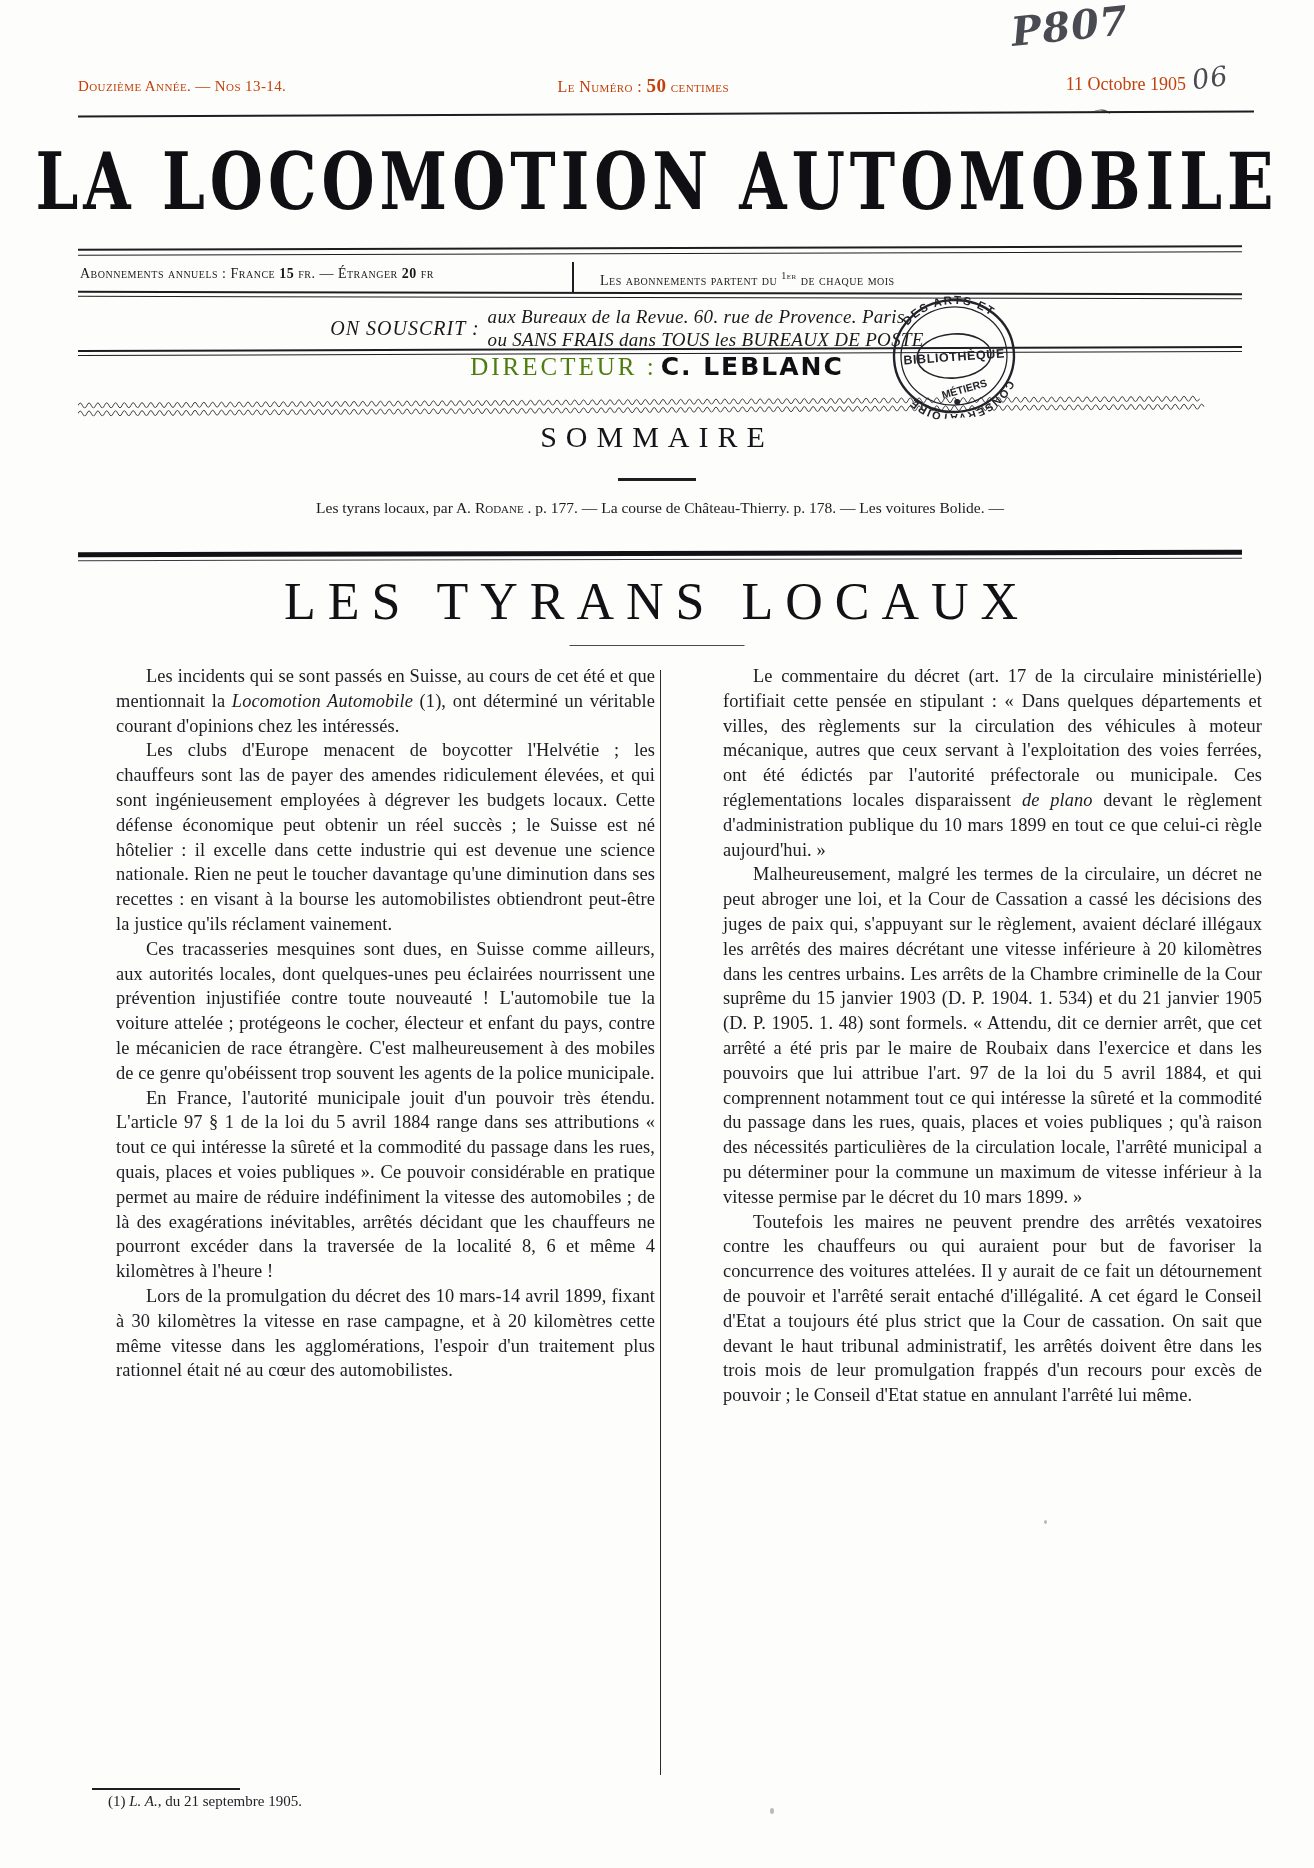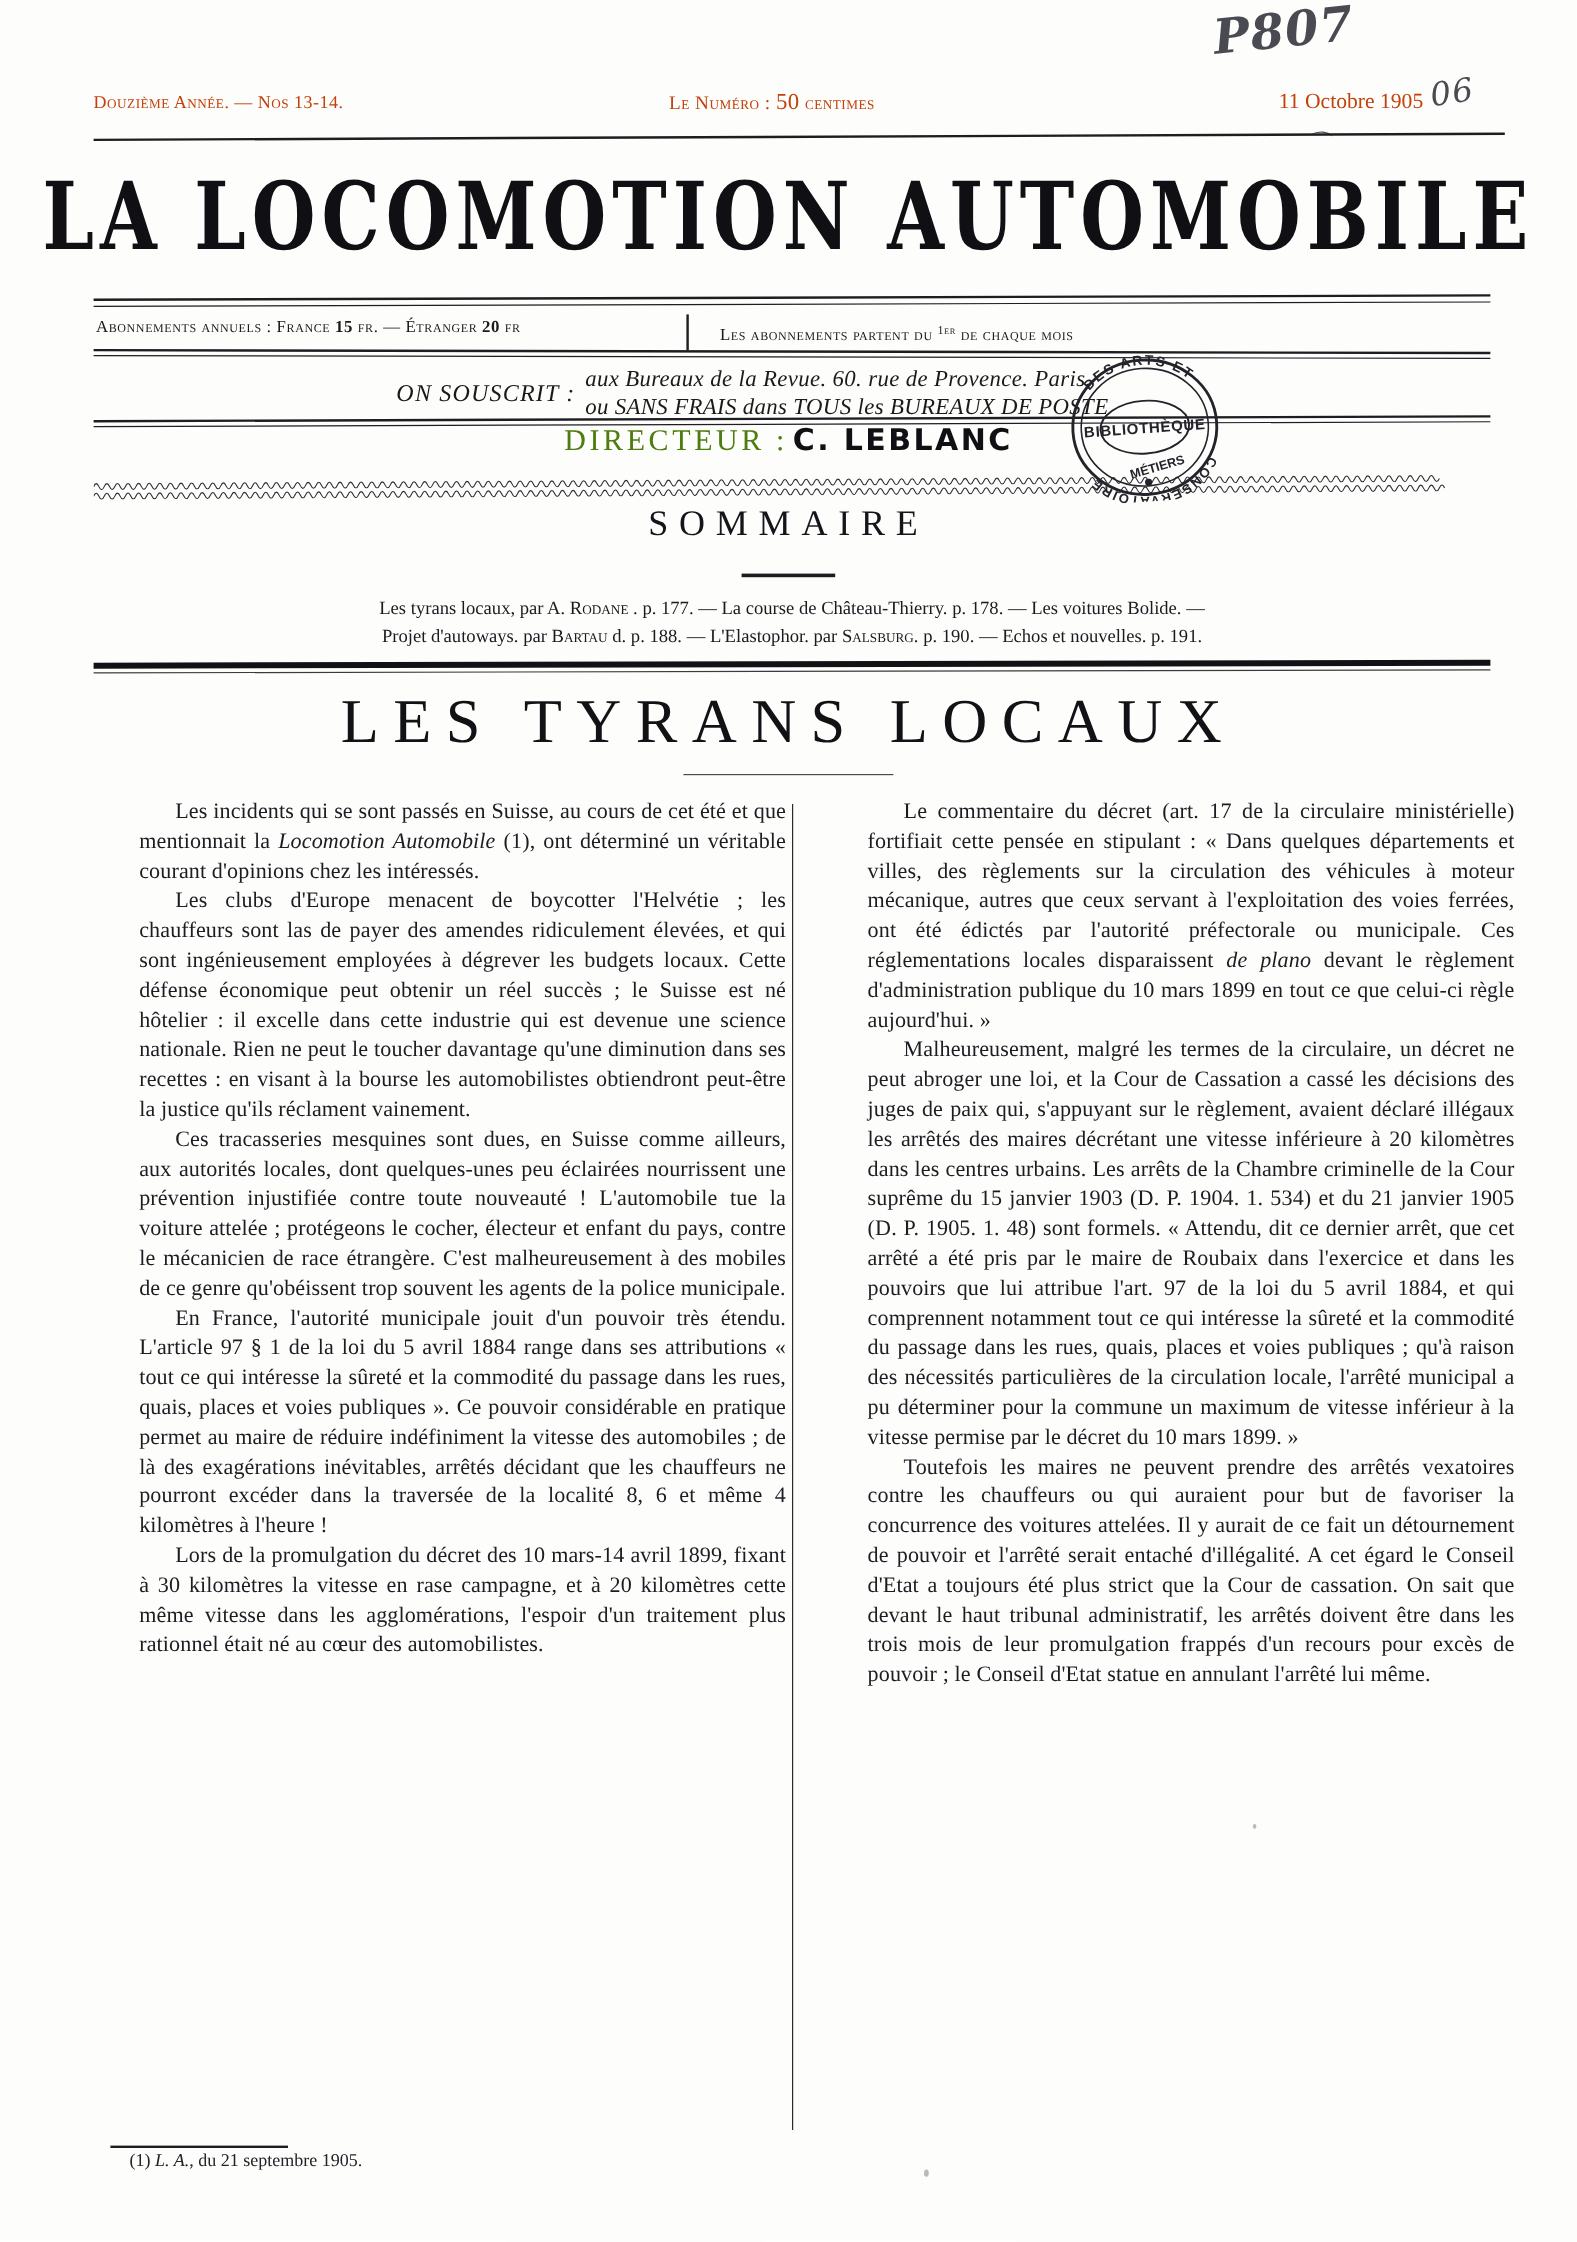--- a/index.html
+++ b/index.html
@@ -76,21 +76,21 @@
   }
   .issue-center {
     left: 50%;
     transform: translateX(-58%);
     top: 1px;
     font-size: 16px;
     font-variant: small-caps;
     letter-spacing: 0.4px;
   }
   .issue-center .price {
-    font-weight: normal;
+    font-weight: bold;
     font-variant: normal;
     font-size: 19px;
   }
   .issue-right {
     right: 50px;
     top: 0px;
     font-size: 18px;
   }
 
   .rule {
@@ -463,23 +463,20 @@
     <svg viewBox="0 0 1160 9" preserveAspectRatio="none" aria-hidden="true">
       <path d="M0 6 q2.2 -5 4.4 0 t4.4 0 t4.4 0 t4.4 0 t4.4 0 t4.4 0 t4.4 0 t4.4 0 t4.4 0 t4.4 0 t4.4 0 t4.4 0 t4.4 0 t4.4 0 t4.4 0 t4.4 0 t4.4 0 t4.4 0 t4.4 0 t4.4 0 t4.4 0 t4.4 0 t4.4 0 t4.4 0 t4.4 0 t4.4 0 t4.4 0 t4.4 0 t4.4 0 t4.4 0 t4.4 0 t4.4 0 t4.4 0 t4.4 0 t4.4 0 t4.4 0 t4.4 0 t4.4 0 t4.4 0 t4.4 0 t4.4 0 t4.4 0 t4.4 0 t4.4 0 t4.4 0 t4.4 0 t4.4 0 t4.4 0 t4.4 0 t4.4 0 t4.4 0 t4.4 0 t4.4 0 t4.4 0 t4.4 0 t4.4 0 t4.4 0 t4.4 0 t4.4 0 t4.4 0 t4.4 0 t4.4 0 t4.4 0 t4.4 0 t4.4 0 t4.4 0 t4.4 0 t4.4 0 t4.4 0 t4.4 0 t4.4 0 t4.4 0 t4.4 0 t4.4 0 t4.4 0 t4.4 0 t4.4 0 t4.4 0 t4.4 0 t4.4 0 t4.4 0 t4.4 0 t4.4 0 t4.4 0 t4.4 0 t4.4 0 t4.4 0 t4.4 0 t4.4 0 t4.4 0 t4.4 0 t4.4 0 t4.4 0 t4.4 0 t4.4 0 t4.4 0 t4.4 0 t4.4 0 t4.4 0 t4.4 0 t4.4 0 t4.4 0 t4.4 0 t4.4 0 t4.4 0 t4.4 0 t4.4 0 t4.4 0 t4.4 0 t4.4 0 t4.4 0 t4.4 0 t4.4 0 t4.4 0 t4.4 0 t4.4 0 t4.4 0 t4.4 0 t4.4 0 t4.4 0 t4.4 0 t4.4 0 t4.4 0 t4.4 0 t4.4 0 t4.4 0 t4.4 0 t4.4 0 t4.4 0 t4.4 0 t4.4 0 t4.4 0 t4.4 0 t4.4 0 t4.4 0 t4.4 0 t4.4 0 t4.4 0 t4.4 0 t4.4 0 t4.4 0 t4.4 0 t4.4 0 t4.4 0 t4.4 0 t4.4 0 t4.4 0 t4.4 0 t4.4 0 t4.4 0 t4.4 0 t4.4 0 t4.4 0 t4.4 0 t4.4 0 t4.4 0 t4.4 0 t4.4 0 t4.4 0 t4.4 0 t4.4 0 t4.4 0 t4.4 0 t4.4 0 t4.4 0 t4.4 0 t4.4 0 t4.4 0 t4.4 0 t4.4 0 t4.4 0 t4.4 0 t4.4 0 t4.4 0 t4.4 0 t4.4 0 t4.4 0 t4.4 0 t4.4 0 t4.4 0 t4.4 0 t4.4 0 t4.4 0 t4.4 0 t4.4 0 t4.4 0 t4.4 0 t4.4 0 t4.4 0 t4.4 0 t4.4 0 t4.4 0 t4.4 0 t4.4 0 t4.4 0 t4.4 0 t4.4 0 t4.4 0 t4.4 0 t4.4 0 t4.4 0 t4.4 0 t4.4 0 t4.4 0 t4.4 0 t4.4 0 t4.4 0 t4.4 0 t4.4 0 t4.4 0 t4.4 0 t4.4 0 t4.4 0 t4.4 0 t4.4 0 t4.4 0 t4.4 0 t4.4 0 t4.4 0 t4.4 0 t4.4 0 t4.4 0 t4.4 0 t4.4 0 t4.4 0 t4.4 0 t4.4 0 t4.4 0 t4.4 0 t4.4 0 t4.4 0 t4.4 0 t4.4 0 t4.4 0 t4.4 0 t4.4 0 t4.4 0 t4.4 0 t4.4 0 t4.4 0 t4.4 0 t4.4 0 t4.4 0 t4.4 0 t4.4 0 t4.4 0 t4.4 0 t4.4 0 t4.4 0 t4.4 0 t4.4 0 t4.4 0 t4.4 0 t4.4 0 t4.4 0" fill="none" stroke="#2b2b33" stroke-width="0.9"></path>
     </svg>
   </div>
 
   <div id="sommaire-title">SOMMAIRE</div>
   <div id="sommaire-dash"></div>
   <div class="sommaire-body">
     <div class="line">
       <span>Les tyrans locaux, par A. </span><span class="scaps">Rodane</span><span> . p. 177. —  La course de Château-Thierry. p. 178.  —  Les voitures Bolide. —</span>
-    </div>
-    <div class="line">
-      <span>Projet d'autoways. par </span><span class="scaps">Bartau</span><span> d. p. 188. — L'Elastophor. par </span><span class="scaps">Salsburg</span><span>. p. 190. — Echos et nouvelles. p. 191.</span>
     </div>
   </div>
 
   <div class="rule" id="rule-article-thick"></div>
   <div class="rule" id="rule-article-thin"></div>
 
   <div id="article-title">LES TYRANS LOCAUX</div>
   <div id="article-title-underline"></div>
 
   <div class="columns">

